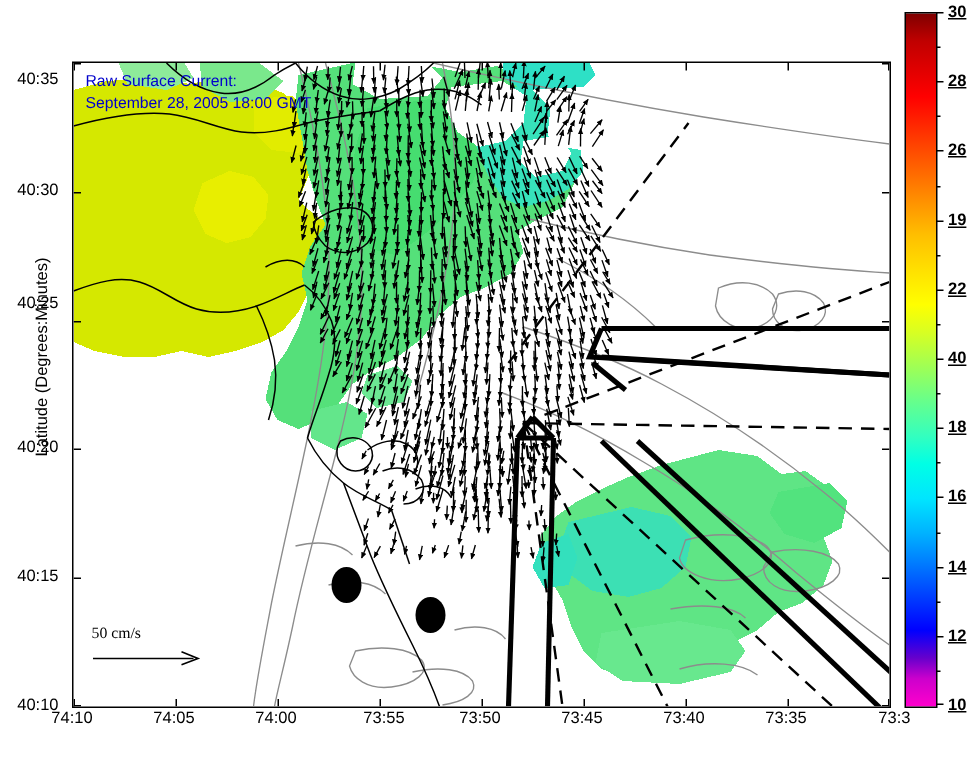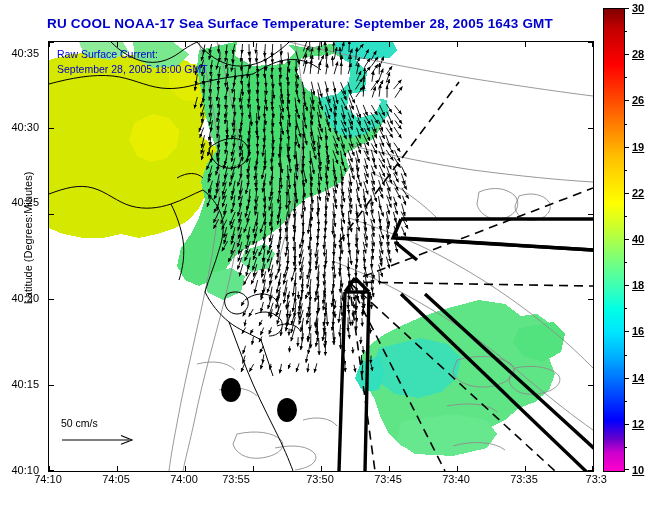--- a/index.html
+++ b/index.html
@@ -74,31 +74,30 @@
     position:absolute;left:29px;transform:translateY(-50%);
     font-size:11px;font-weight:bold;color:#000;white-space:nowrap;text-decoration:underline;
   }
   .cbar-title{
     position:absolute;left:546px;top:236px;width:220px;text-align:center;
     font-size:11px;font-weight:bold;color:#000;transform:rotate(-90deg);
   }
 
   
   .veclegend{position:absolute;left:12px;top:375px;z-index:40;}
-  .veclegend .vl-text{font-size:10.5px;color:#000;margin-bottom:4px;}
+  .veclegend .vl-text{font-size:10.5px;color:#000;margin-bottom:4px;font-family:Liberation Serif, serif;}
   .veclegend svg{display:block;}
 
   svg.layer{position:absolute;left:0;top:0;}
 </style>
 </head>
 <body>
 
 <div id="root">
 
-  <div class="title">RU COOL  NOAA-17  Sea Surface Temperature:  September 28, 2005 1643 GMT</div>
 
   <div class="plot">
     <div class="plot-inner">
 
       <svg class="layer" width="544" height="429">
         <defs>
           <clipPath id="clipbox">
               <rect x="0" y="0" width="544" height="429"></rect>
             </clipPath>
         </defs>
@@ -1217,21 +1216,21 @@
           <div class="tick tick-y" style="top: 428px;"></div>
           <div class="tick tick-y-right" style="top: 428px;"></div>
         </div>
     </div>
   </div>
 
   <div class="xticklabels" id="xticklabels" style="left: 48px;">
       <span style="left: 0px;">74:10</span>
       <span style="left: 68px;">74:05</span>
       <span style="left: 136px;">74:00</span>
-      <span style="left: 188px;">73:55</span>
+      <span style="left: 208px;">73:55</span>
       <span style="left: 272px;">73:50</span>
       <span style="left: 340px;">73:45</span>
       <span style="left: 408px;">73:40</span>
       <span style="left: 476px;">73:35</span>
       <span class="clip" style="left: 544px;">73:3</span>
     </div>
 
   <div class="yticklabels" id="yticklabels">
       <span style="top: 12px;">40:35</span>
       <span style="top: 85.8px;">40:30</span>

